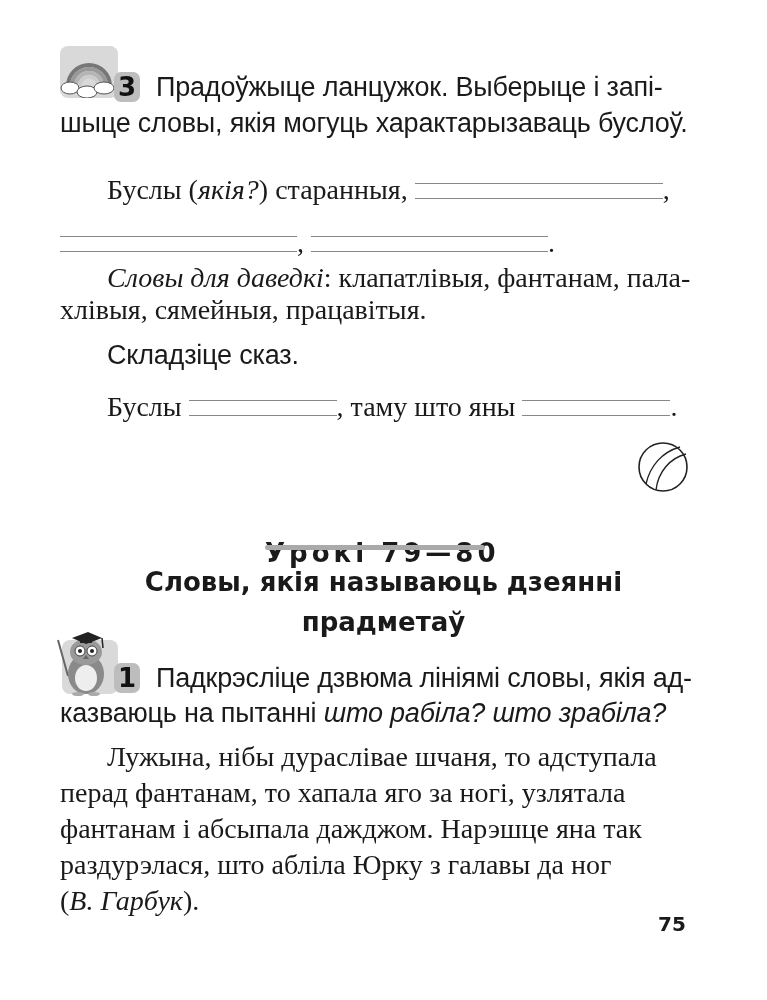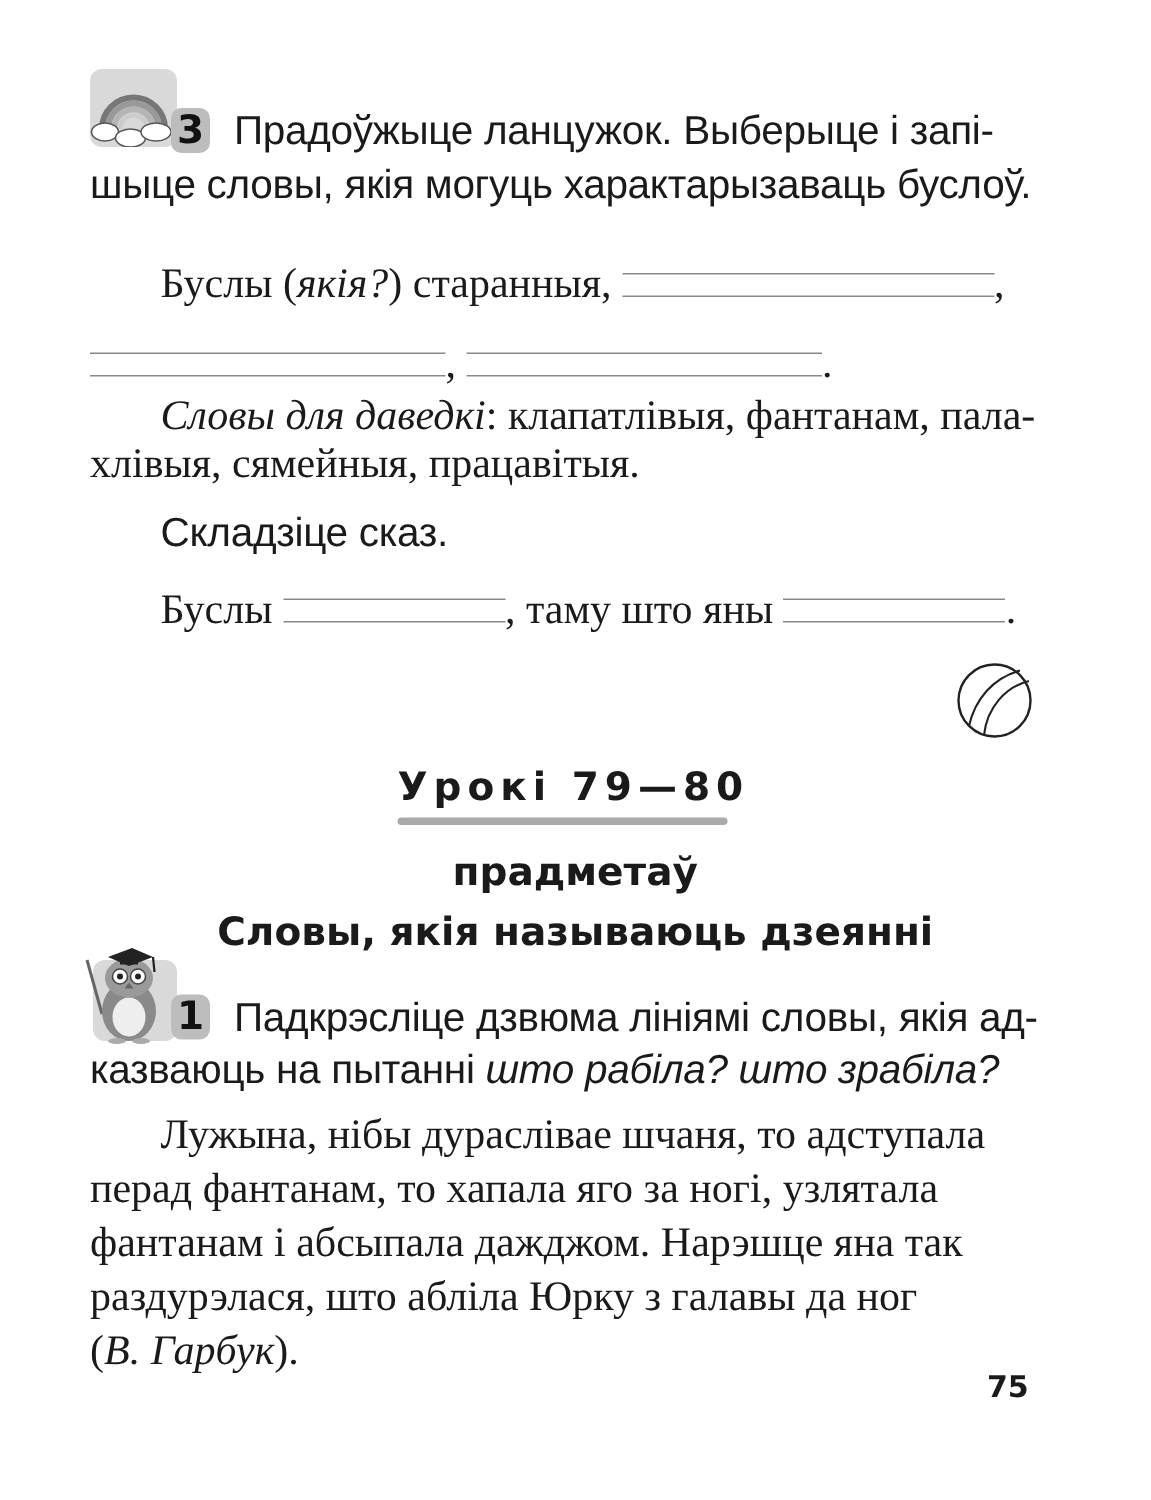--- a/index.html
+++ b/index.html
@@ -5,21 +5,21 @@
   html,body{margin:0;padding:0;background:#fff;}
   body{width:767px;height:1000px;position:relative;overflow:hidden;color:#1a1a1a;}
   .abs{position:absolute;}
   .line{position:absolute;white-space:nowrap;font-size:26px;line-height:30px;}
   .sansline{font-family:"Liberation Sans","DejaVu Sans",sans-serif;font-size:27px;letter-spacing:-0.2px;}
   .serifline{font-family:"Liberation Serif","DejaVu Serif",serif;font-size:28px;}
   .blank{display:inline-block;border-bottom:1.5px solid #888;vertical-align:baseline;height:1px;position:relative;}
   .blank::before{content:"";position:absolute;left:0;right:0;top:-14px;border-top:1.5px solid #888;}
   .badge{position:absolute;background:#d9d9d9;border-radius:8px;}
   .num{position:absolute;font-family:"DejaVu Sans",sans-serif;font-weight:bold;font-size:26px;background:#bdbdbd;border-radius:7px;width:26px;height:30px;text-align:center;line-height:30px;color:#111;}
-  .title1{font-family:"DejaVu Sans",sans-serif;font-weight:bold;font-size:26px;letter-spacing:4px;}
+  .title1{font-family:"DejaVu Sans",sans-serif;font-weight:bold;font-size:26px;letter-spacing:4px;margin-top:28px;}
   .title2{font-family:"DejaVu Sans",sans-serif;font-weight:bold;font-size:26px;text-align:center;line-height:40px;}
   i{font-style:italic;}
 </style>
 </head>
 <body>
 
 <div class="badge" style="left:60px;top:46px;width:58px;height:52px;">
   <svg width="58" height="52" viewBox="0 0 58 52">
     <path d="M8 40 A21 21 0 0 1 50 40" fill="none" stroke="#777" stroke-width="4"></path>
     <path d="M12 40 A17 17 0 0 1 46 40" fill="none" stroke="#999" stroke-width="4"></path>
@@ -62,22 +62,22 @@
 <svg class="abs" style="left:636px;top:440px;" width="54" height="54" viewBox="0 0 54 54">
   <circle cx="27" cy="27" r="24" fill="none" stroke="#222" stroke-width="1.6"></circle>
   <path d="M10 44 C14 26 26 12 44 7" fill="none" stroke="#222" stroke-width="1.4"></path>
   <path d="M20 50 C22 32 34 18 50 14" fill="none" stroke="#222" stroke-width="1.4"></path>
 </svg>
 
 <div class="abs title1" style="left:265px;top:510px;">Урокі 79—80</div>
 <div class="abs" style="left:265px;top:545px;width:220px;height:5px;background:#aaa;border-radius:3px;"></div>
 
 <div class="abs title2" style="left:60px;top:562px;width:647px;">
+  <div>Словы, якія называюць дзеянні</div>
   <div>прадметаў</div>
-  <div>Словы, якія называюць дзеянні</div>
 </div>
 
 <div class="badge" style="left:62px;top:640px;width:56px;height:54px;">
   <svg width="60" height="72" viewBox="0 0 60 72" style="position:absolute;left:-6px;top:-16px;">
     <line x1="2" y1="16" x2="12" y2="52" stroke="#666" stroke-width="2"></line>
     <ellipse cx="30" cy="50" rx="18" ry="20" fill="#8a8a8a"></ellipse>
     <ellipse cx="30" cy="54" rx="11" ry="13" fill="#eee"></ellipse>
     <ellipse cx="30" cy="28" rx="16" ry="13" fill="#9a9a9a"></ellipse>
     <circle cx="24" cy="27" r="5" fill="#fff" stroke="#444"></circle>
     <circle cx="36" cy="27" r="5" fill="#fff" stroke="#444"></circle>

